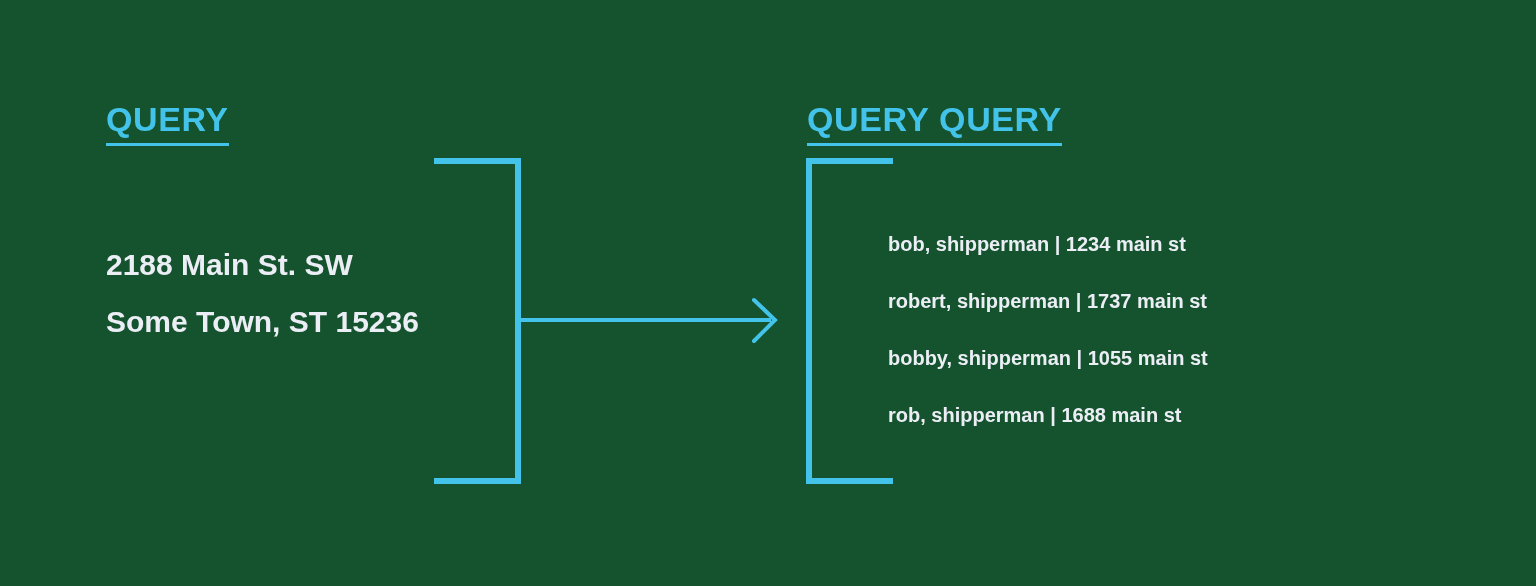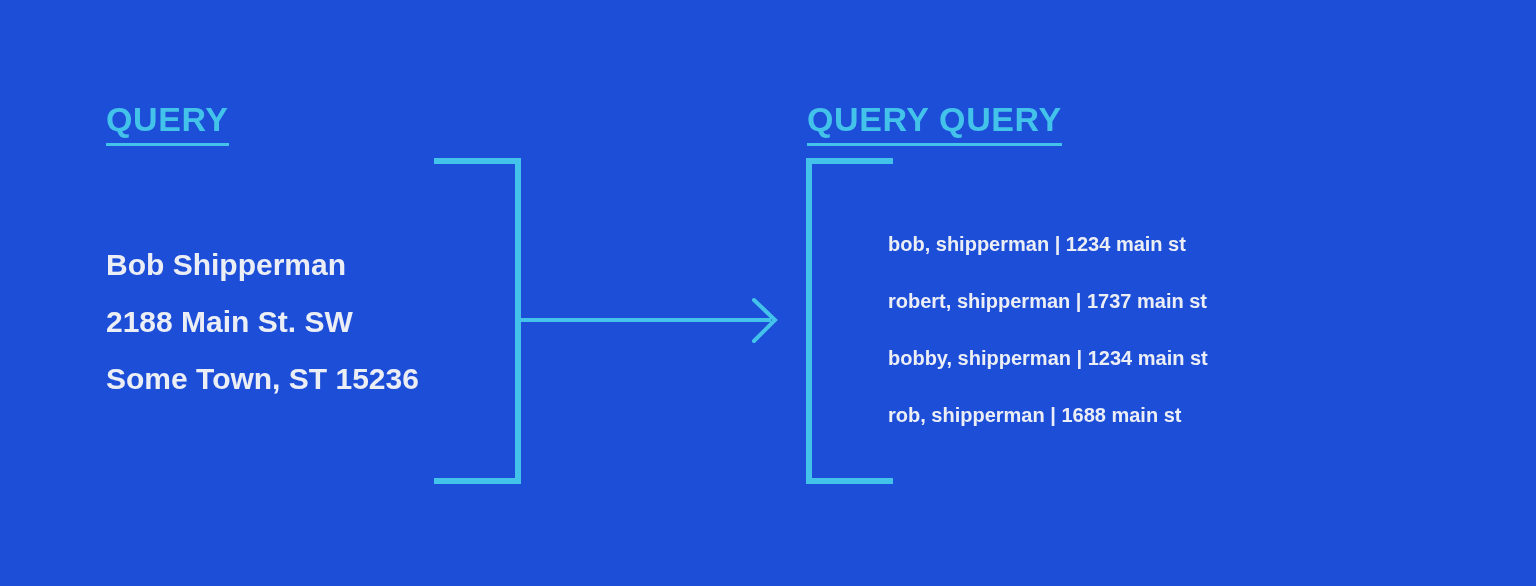--- a/index.html
+++ b/index.html
@@ -10,21 +10,21 @@
     width: 1536px;
     height: 586px;
     background: #1d1a38;
     font-family: "Liberation Sans", sans-serif;
     overflow: hidden;
   }
   .canvas {
     position: relative;
     width: 1536px;
     height: 586px;
-    background: #1d4ed8;
+    background: #14532d;
   }
 
   
   .heading {
     position: absolute;
     font-family: "Liberation Sans", sans-serif;
     font-weight: bold;
     font-size: 34px;
     letter-spacing: 0.6px;
     color: #44c3ea;
@@ -78,29 +78,28 @@
 
   <div class="heading" id="heading-query">
     <span class="htext">QUERY</span>
   </div>
 
   <div class="heading" id="heading-keys">
     <span class="htext">QUERY QUERY</span>
   </div>
 
   <div class="text-block" id="query-block">
-    <span class="text-line">Bob Shipperman</span>
     <span class="text-line">2188 Main St. SW</span>
     <span class="text-line">Some Town, ST 15236</span>
   </div>
 
   <div class="text-block" id="keys-block">
     <span class="text-line">bob, shipperman | 1234 main st</span>
     <span class="text-line">robert, shipperman | 1737 main st</span>
-    <span class="text-line">bobby, shipperman | 1234 main st</span>
+    <span class="text-line">bobby, shipperman | 1055 main st</span>
     <span class="text-line">rob, shipperman | 1688 main st</span>
   </div>
 
   <svg class="overlay" viewBox="0 0 1536 586" width="1536" height="586">
 
     <path d="M 437 161 L 518 161 L 518 481 L 437 481" fill="none" stroke="#44c3ea" stroke-width="6" stroke-linecap="square" stroke-linejoin="miter"></path>
 
     <path d="M 890 161 L 809 161 L 809 481 L 890 481" fill="none" stroke="#44c3ea" stroke-width="6" stroke-linecap="square" stroke-linejoin="miter"></path>
 
     <line x1="519" y1="320" x2="771" y2="320" stroke="#44c3ea" stroke-width="4" stroke-linecap="butt"></line>

